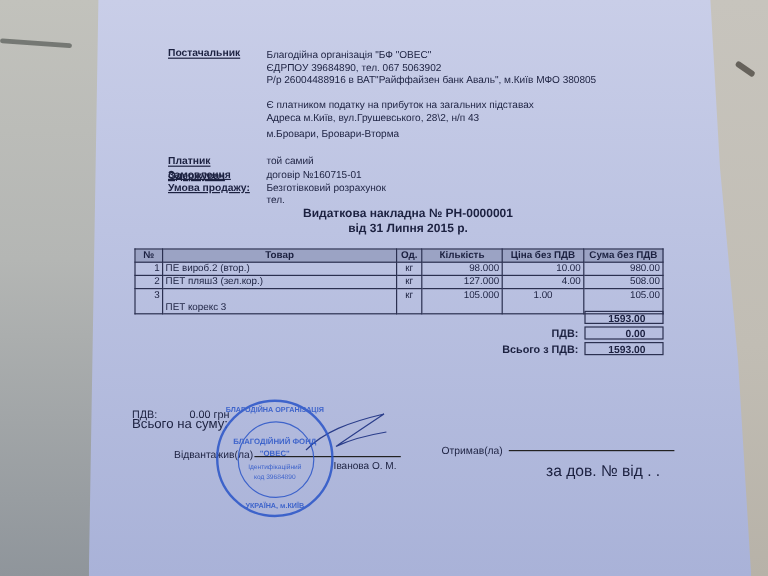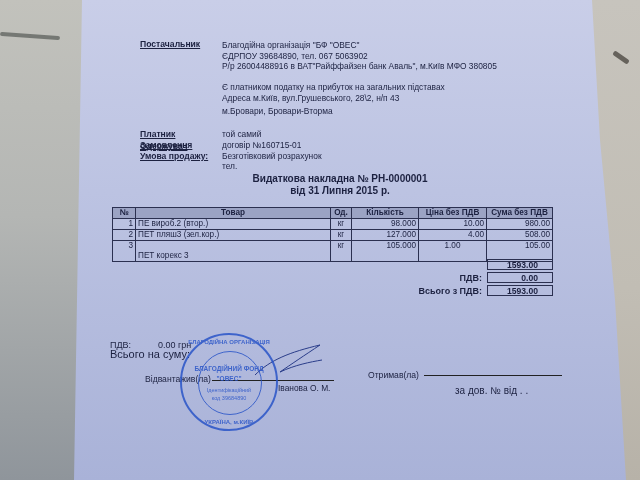--- a/index.html
+++ b/index.html
@@ -130,21 +130,21 @@
 
   <span class="val" style="left:110px;top:312px;font-size:11px;margin-top:36px;">Всього на суму:</span>
   <span class="val" style="left:110px;top:340px;font-size:9px;">ПДВ:</span>
   <span class="val" style="left:158px;top:340px;font-size:9px;">0.00 грн</span>
 
   <span class="val" style="left:145px;top:374px;font-size:8.6px;">Відвантажив(ла)</span>
   <div class="line" style="left:212px;top:380px;width:122px;"></div>
   <span class="val" style="left:278px;top:383px;font-size:8.4px;">Іванова О. М.</span>
   <span class="val" style="left:368px;top:370px;font-size:8.6px;">Отримав(ла)</span>
   <div class="line" style="left:424px;top:375px;width:138px;"></div>
-  <span class="val" style="left:455px;top:385px;font-size:10px;">за дов.   №   від   .  .</span>
+  <span class="val" style="left:455px;top:385px;font-size:13px;">за дов.   №   від   .  .</span>
 
   <svg style="position:absolute;left:250px;top:340px;" width="80" height="40">
     <path d="M5 35 C 20 20, 40 12, 70 5 C 55 15, 40 25, 30 32 C 45 25, 60 22, 72 20" stroke="#2a3d8a" stroke-width="1" fill="none"></path>
   </svg>
 
   <div class="stamp">
     <div class="stamp-inner"></div>
     <div class="stamp-top">БЛАГОДІЙНА ОРГАНІЗАЦІЯ</div>
     <div class="stamp-c1">БЛАГОДІЙНИЙ ФОНД</div>
     <div class="stamp-c2">"ОВЕС"</div>

